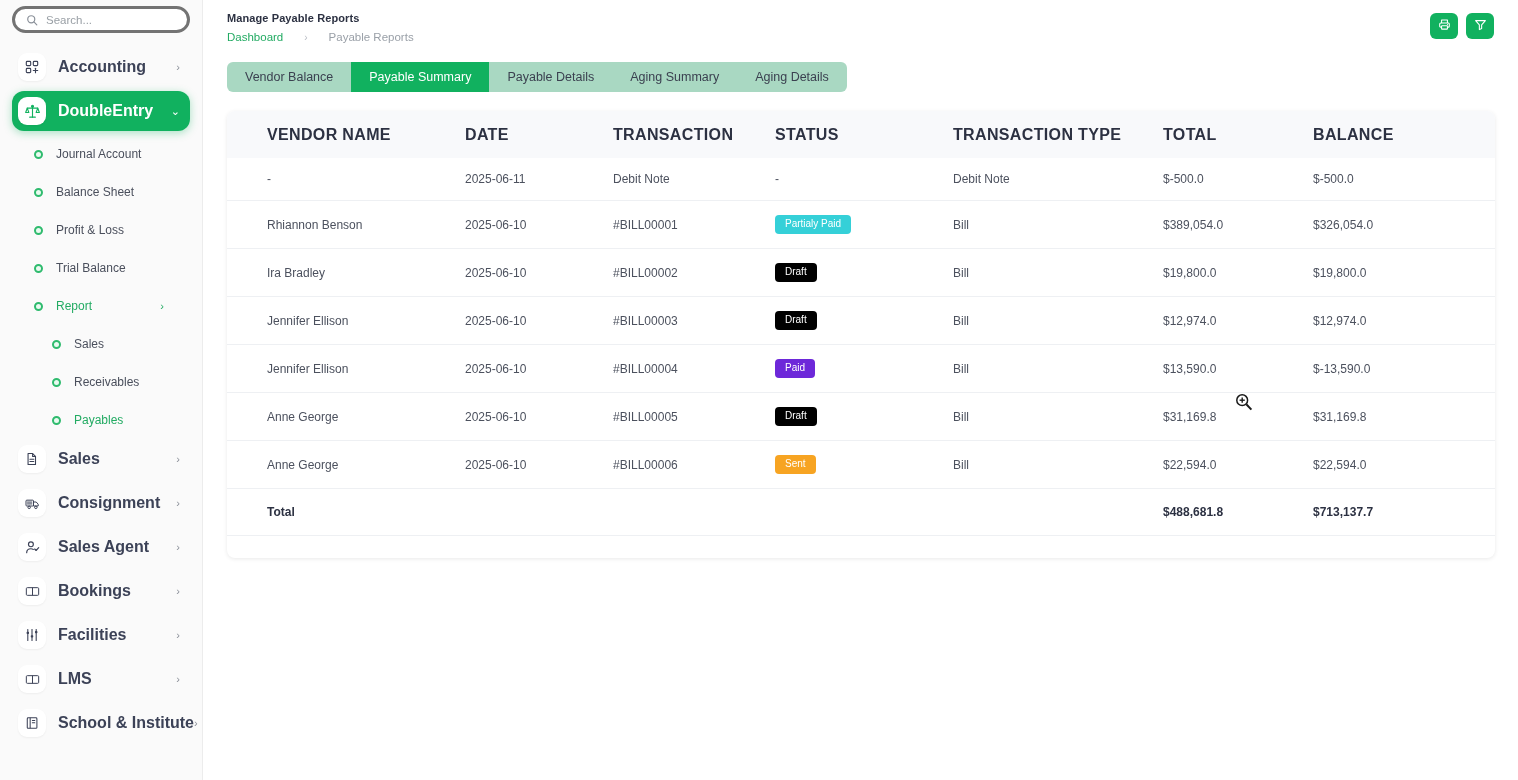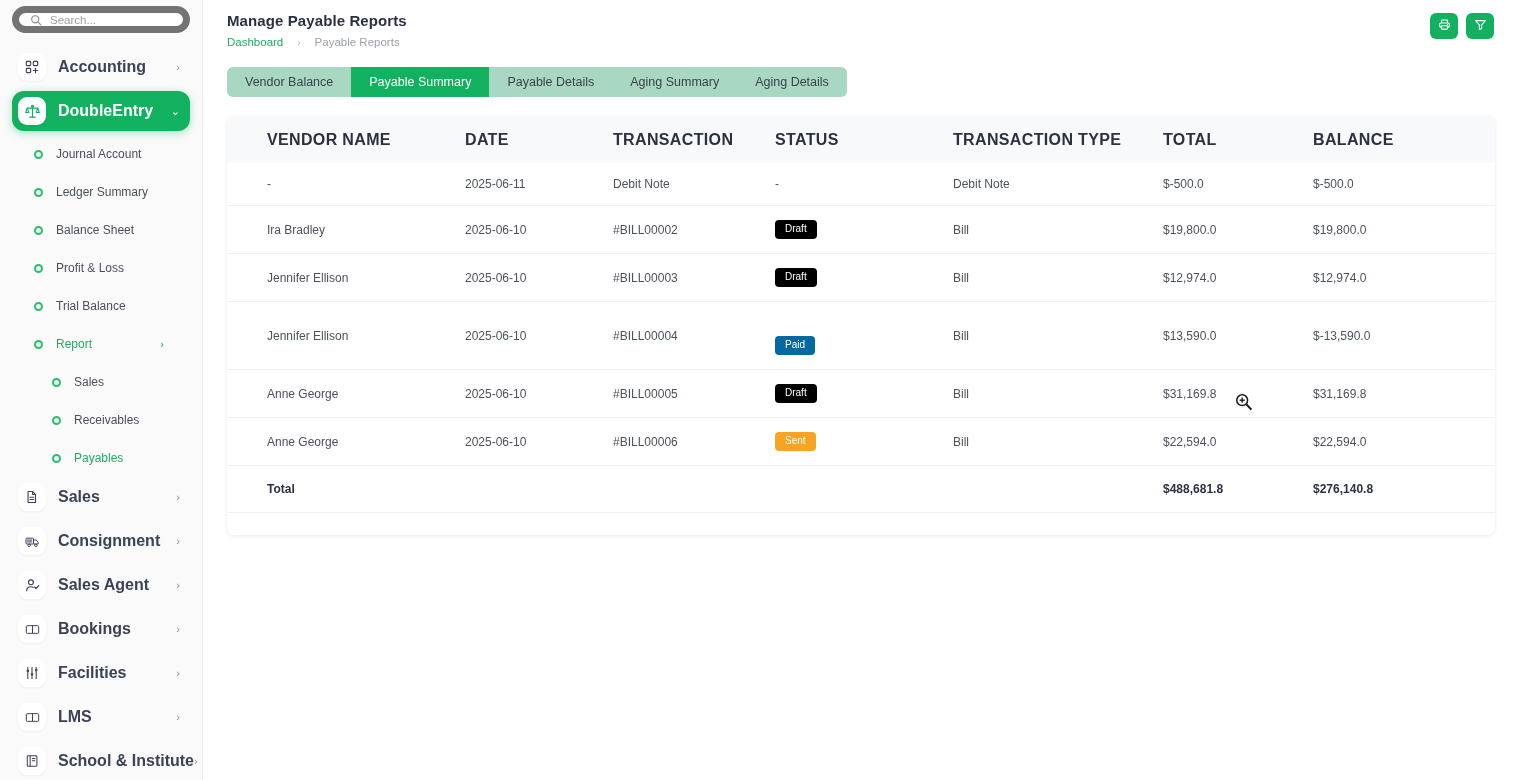--- a/index.html
+++ b/index.html
@@ -20,21 +20,21 @@
     overflow: hidden;
     position: relative;
   }
   .search-wrap {
     margin-top: 2px; padding-top: 2px;
   }
   .search-box {
     display: flex; align-items: center; gap: 8px;
     height: 27px; margin: 2px 0 14px 0;
     background: #ffffff;
-    border: 7px solid #737373;
+    border: 3px solid #737373;
     border-radius: 14px;
     padding: 0 11px;
   }
   .search-box .ph { color: #9aa0a6; font-size: 11.5px; }
   .search-icon svg { display: block; }
 
   .nav-item {
     display: flex; align-items: center;
     height: 40px; margin-bottom: 4px;
     border-radius: 12px; padding: 0 10px 0 6px;
@@ -80,25 +80,25 @@
 
   
   .main {
     flex: 1; height: 780px; position: relative;
     background: #ffffff;
     padding: 0 24px;
     overflow: hidden;
   }
   .page-head { padding-top: 12px; position: relative; }
   .page-title {
-    font-size: 15px; font-weight: bold; color: #2c3142;
+    font-size: 11px; font-weight: bold; color: #2c3142;
     letter-spacing: .1px;
   }
   .breadcrumb {
-    margin-top: 7px; font-size: 11.5px; display: flex; align-items: center; gap: 14px;
+    margin-top: 7px; font-size: 11.5px; display: flex; align-items: center; gap: 21px;
   }
   .breadcrumb .crumb-link { color: #23ab63; cursor: pointer; }
   .breadcrumb .sep { color: #b9bdc5; font-size: 10px; }
   .breadcrumb .crumb-cur { color: #9aa0a8; }
 
   .head-actions {
     position: absolute; right: 0; top: 13px;
     display: flex; gap: 8px;
   }
   .act-btn {
@@ -161,21 +161,21 @@
 
   .badge {
     display: inline-block;
     padding: 4px 10px 5px 10px;
     border-radius: 4px;
     font-size: 10px; color: #ffffff;
     line-height: 1;
   }
   .b-partial { background: #35d0d8; }
   .b-draft   { background: #000000; }
-  .b-paid    { background: #0369a1; margin-top: 20px; }
+  .b-paid    { background: #6d28d9; }
   .b-sent    { background: #f7a422; }
 
   tr.total-row td {
     font-size: 12px; font-weight: bold; color: #2c3142;
     padding: 16px 0;
   }
 
   .cursor-mark {
     position: absolute;
     left: 1031px; top: 392px;
@@ -226,24 +226,20 @@
           <circle cx="8" cy="2.4" r="1.1"></circle>
         </svg>
       </span>
       <span class="label">DoubleEntry</span>
       <span class="chev">⌄</span>
     </div>
 
     <div class="sub-item">
       <span class="dot"></span>
       <span class="label">Journal Account</span>
-    </div>
-    <div class="sub-item">
-      <span class="dot"></span>
-      <span class="label">Ledger Summary</span>
     </div>
     <div class="sub-item">
       <span class="dot"></span>
       <span class="label">Balance Sheet</span>
     </div>
     <div class="sub-item">
       <span class="dot"></span>
       <span class="label">Profit &amp; Loss</span>
     </div>
     <div class="sub-item">
@@ -419,20 +415,29 @@
           <tr>
             <td class="c-vendor">-</td>
             <td class="c-date">2025-06-11</td>
             <td class="c-txn">Debit Note</td>
             <td class="c-status">-</td>
             <td class="c-type">Debit Note</td>
             <td class="c-total">$-500.0</td>
             <td class="c-balance">$-500.0</td>
           </tr>
 
+          <tr>
+            <td class="c-vendor">Rhiannon Benson</td>
+            <td class="c-date">2025-06-10</td>
+            <td class="c-txn">#BILL00001</td>
+            <td class="c-status"><span class="badge b-partial">Partialy Paid</span></td>
+            <td class="c-type">Bill</td>
+            <td class="c-total">$389,054.0</td>
+            <td class="c-balance">$326,054.0</td>
+          </tr>
 
           <tr>
             <td class="c-vendor">Ira Bradley</td>
             <td class="c-date">2025-06-10</td>
             <td class="c-txn">#BILL00002</td>
             <td class="c-status"><span class="badge b-draft">Draft</span></td>
             <td class="c-type">Bill</td>
             <td class="c-total">$19,800.0</td>
             <td class="c-balance">$19,800.0</td>
           </tr>
@@ -477,21 +482,21 @@
             <td class="c-balance">$22,594.0</td>
           </tr>
 
           <tr class="total-row">
             <td class="c-vendor">Total</td>
             <td class="c-date"></td>
             <td class="c-txn"></td>
             <td class="c-status"></td>
             <td class="c-type"></td>
             <td class="c-total">$488,681.8</td>
-            <td class="c-balance">$276,140.8</td>
+            <td class="c-balance">$713,137.7</td>
           </tr>
 
         </tbody>
       </table>
     </div>
 
     <div class="cursor-mark">
       <svg width="20" height="20" viewBox="0 0 20 20" fill="none">
         <circle cx="8.2" cy="8.2" r="5.4" stroke="#1a1a1a" stroke-width="1.5" fill="none"></circle>
         <line x1="5.6" y1="8.2" x2="10.8" y2="8.2" stroke="#1a1a1a" stroke-width="1.4"></line>

